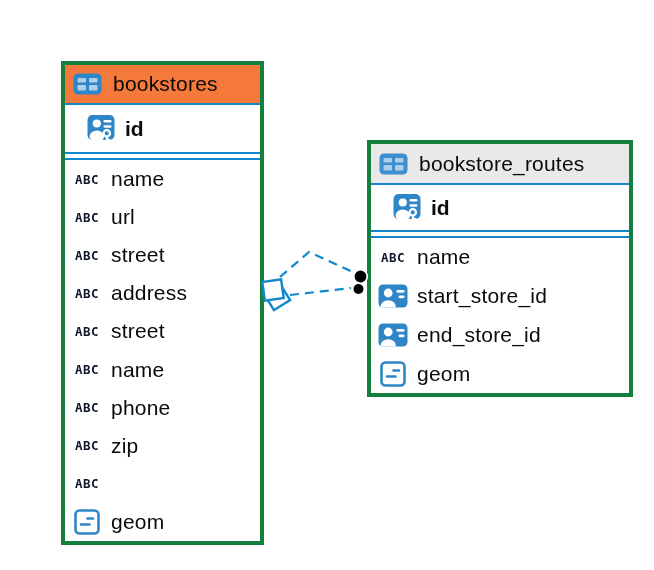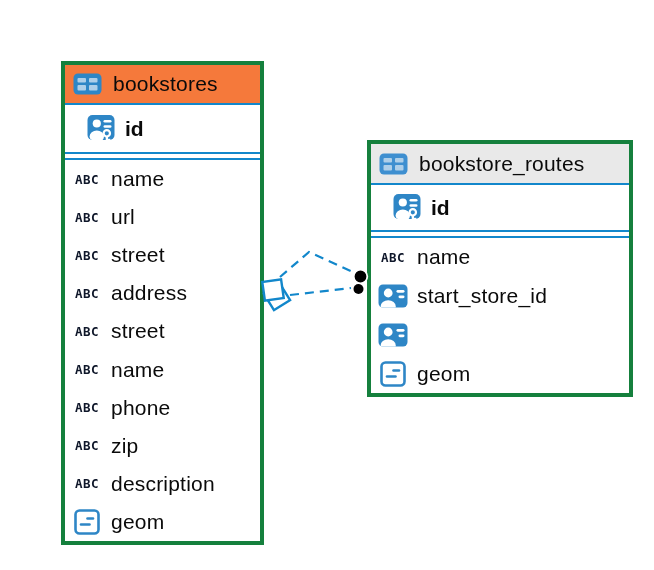--- a/index.html
+++ b/index.html
@@ -110,21 +110,20 @@
       <div class="t-row">
         <span class="abc">ABC</span>
         <span>phone</span>
       </div>
       <div class="t-row">
         <span class="abc">ABC</span>
         <span>zip</span>
       </div>
       <div class="t-row">
         <span class="abc">ABC</span>
-        <span>description</span>
       </div>
       <div class="t-row">
         <span class="ic">
           <svg width="26" height="26" viewBox="0 0 26 26">
             <rect x="1.5" y="1.5" width="23" height="23" rx="4" fill="#fff" stroke="#2e86c6" stroke-width="2.6"></rect>
             <line x1="13.5" y1="9.5" x2="19" y2="9.5" stroke="#2e86c6" stroke-width="2.6" stroke-linecap="round"></line>
             <line x1="7" y1="15.5" x2="15.5" y2="15.5" stroke="#2e86c6" stroke-width="2.6" stroke-linecap="round"></line>
           </svg>
         </span>
         <span>geom</span>
@@ -204,20 +203,21 @@
               </defs>
             <rect x="0.5" y="0.5" width="29" height="23" rx="4.5" fill="#2e86c6"></rect>
             <g clip-path="url(#fkc1)">
               <circle cx="10.2" cy="9" r="4.4" fill="#fff"></circle>
               <ellipse cx="10.2" cy="22.5" rx="7.6" ry="6.2" fill="#fff"></ellipse>
             </g>
             <rect x="18.5" y="6" width="8" height="2.7" rx="1.35" fill="#fff"></rect>
             <rect x="20.5" y="11.5" width="6" height="2.7" rx="1.35" fill="#fff"></rect>
           </svg>
         </span>
+        <span>end_store_id</span>
       </div>
       <div class="t-row">
         <span class="ic">
           <svg width="26" height="26" viewBox="0 0 26 26">
             <rect x="1.5" y="1.5" width="23" height="23" rx="4" fill="#fff" stroke="#2e86c6" stroke-width="2.6"></rect>
             <line x1="13.5" y1="9.5" x2="19" y2="9.5" stroke="#2e86c6" stroke-width="2.6" stroke-linecap="round"></line>
             <line x1="7" y1="15.5" x2="15.5" y2="15.5" stroke="#2e86c6" stroke-width="2.6" stroke-linecap="round"></line>
           </svg>
         </span>
         <span>geom</span>

